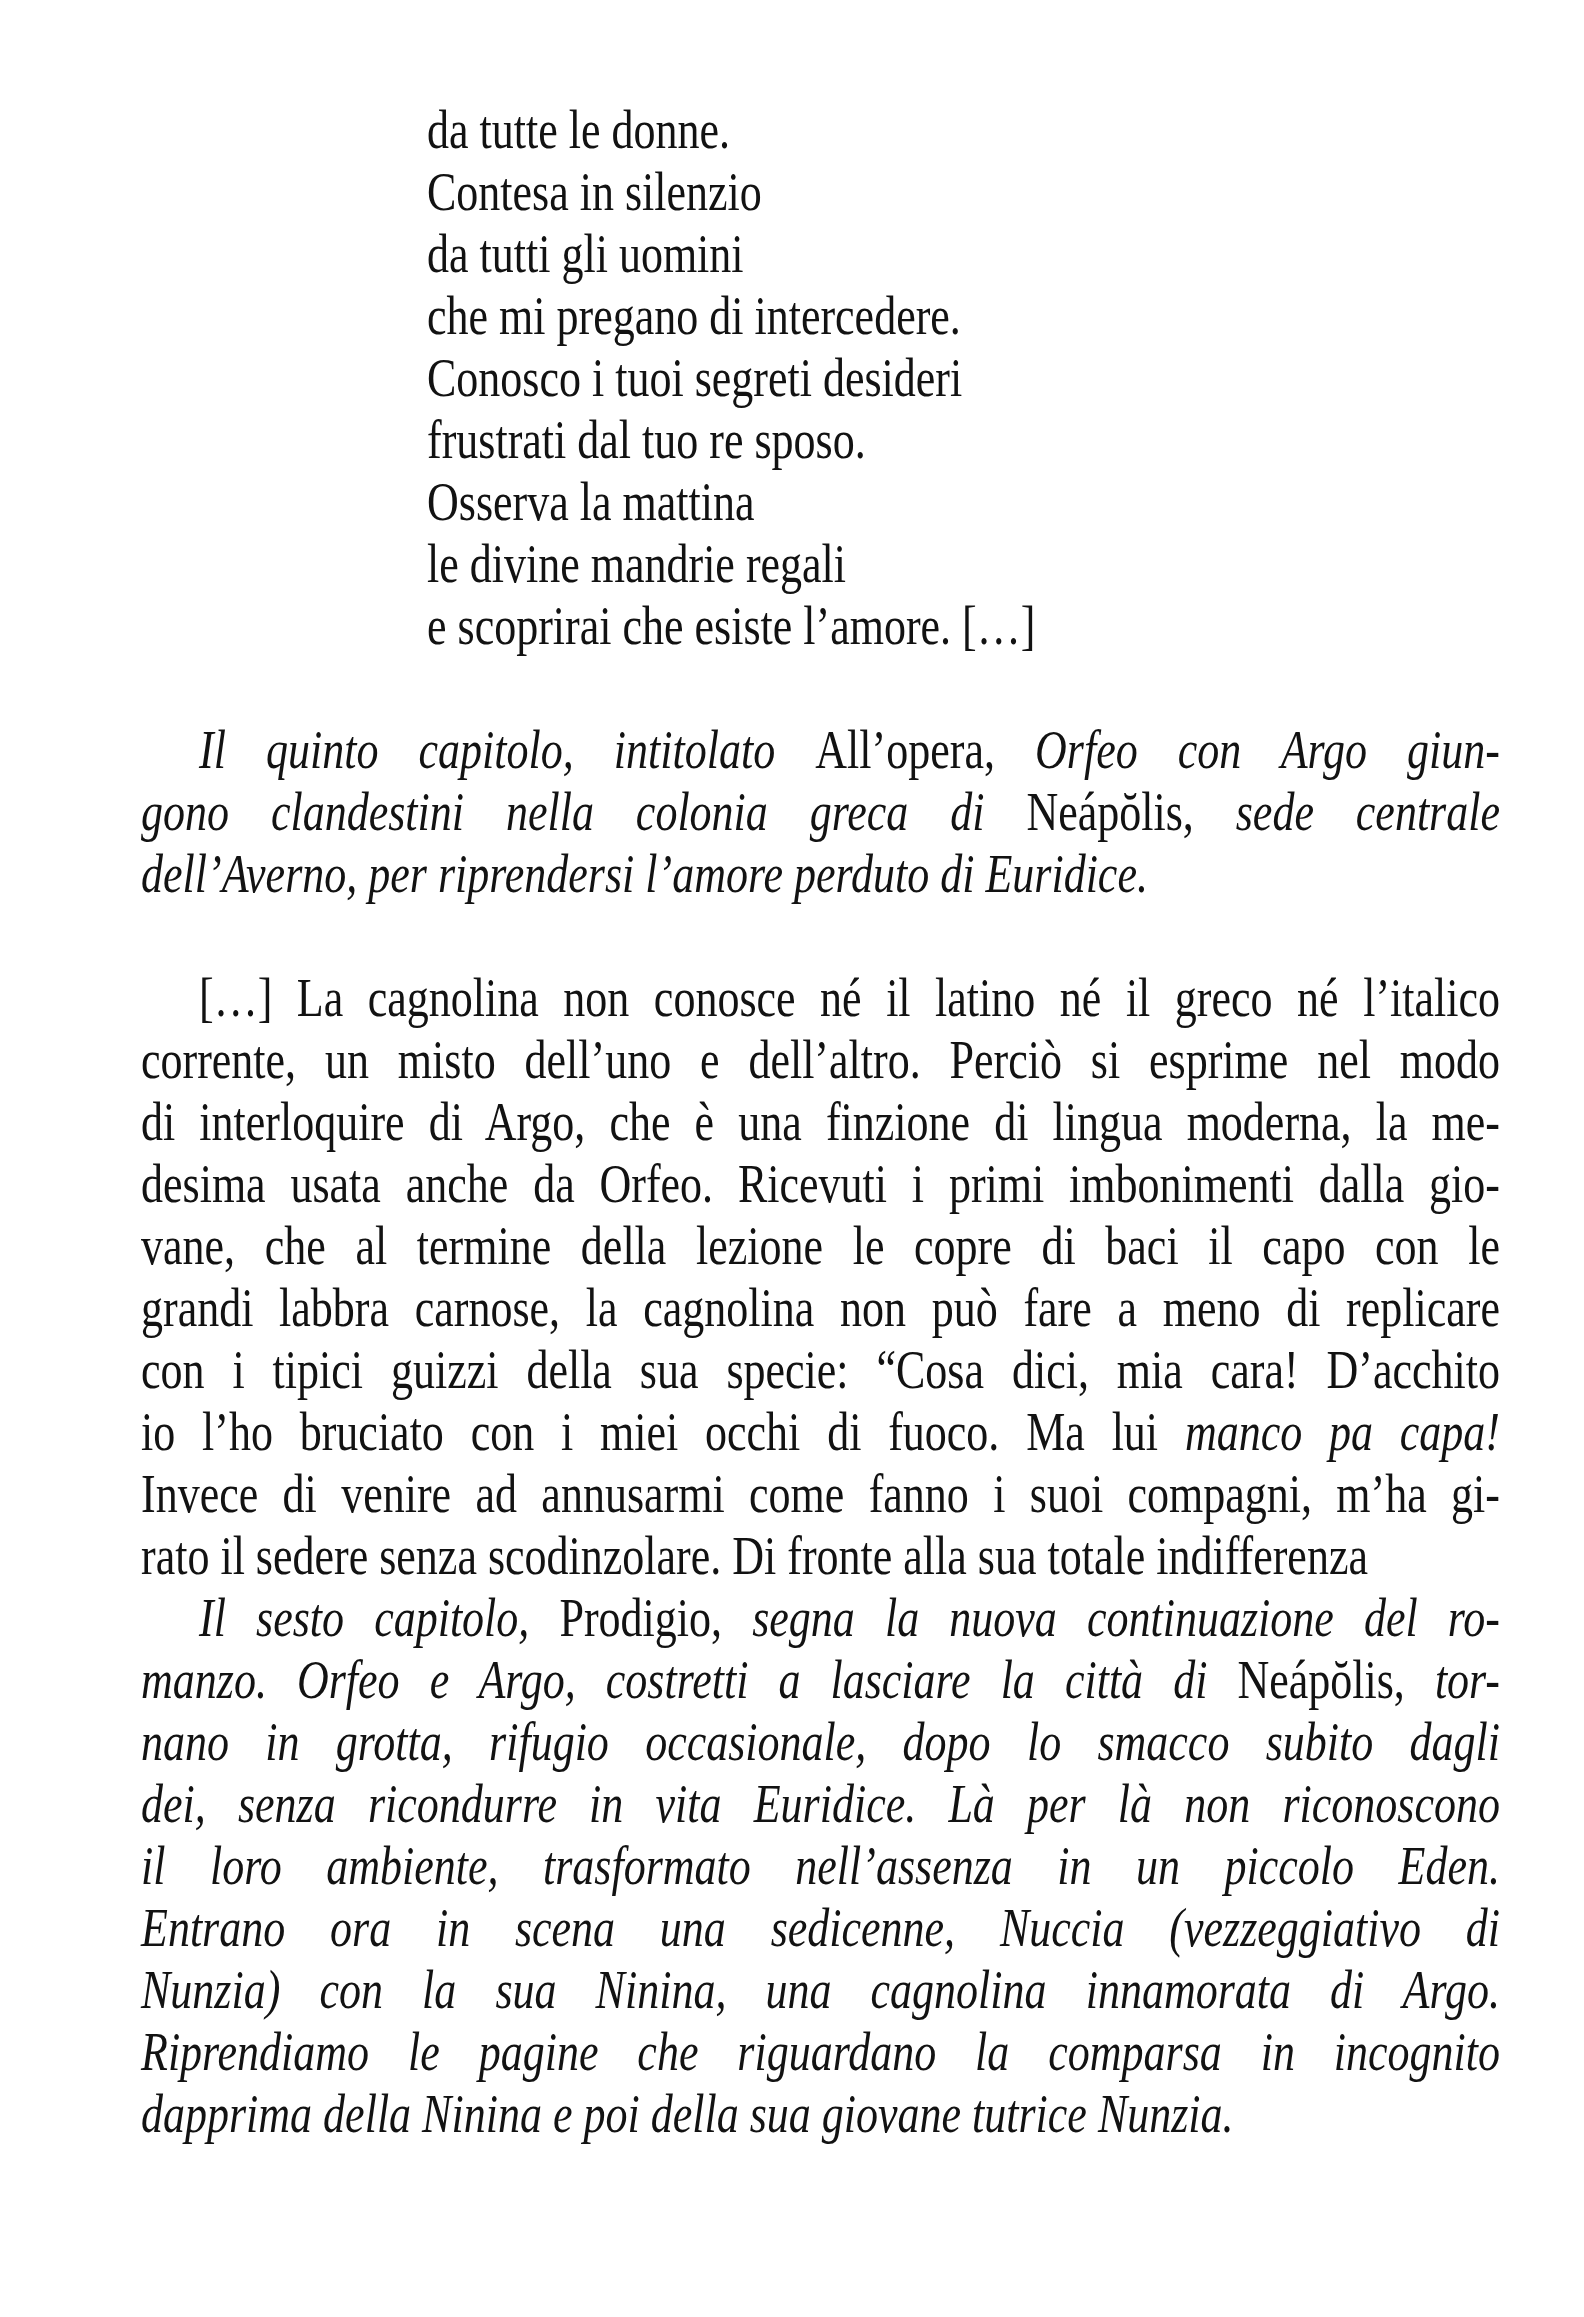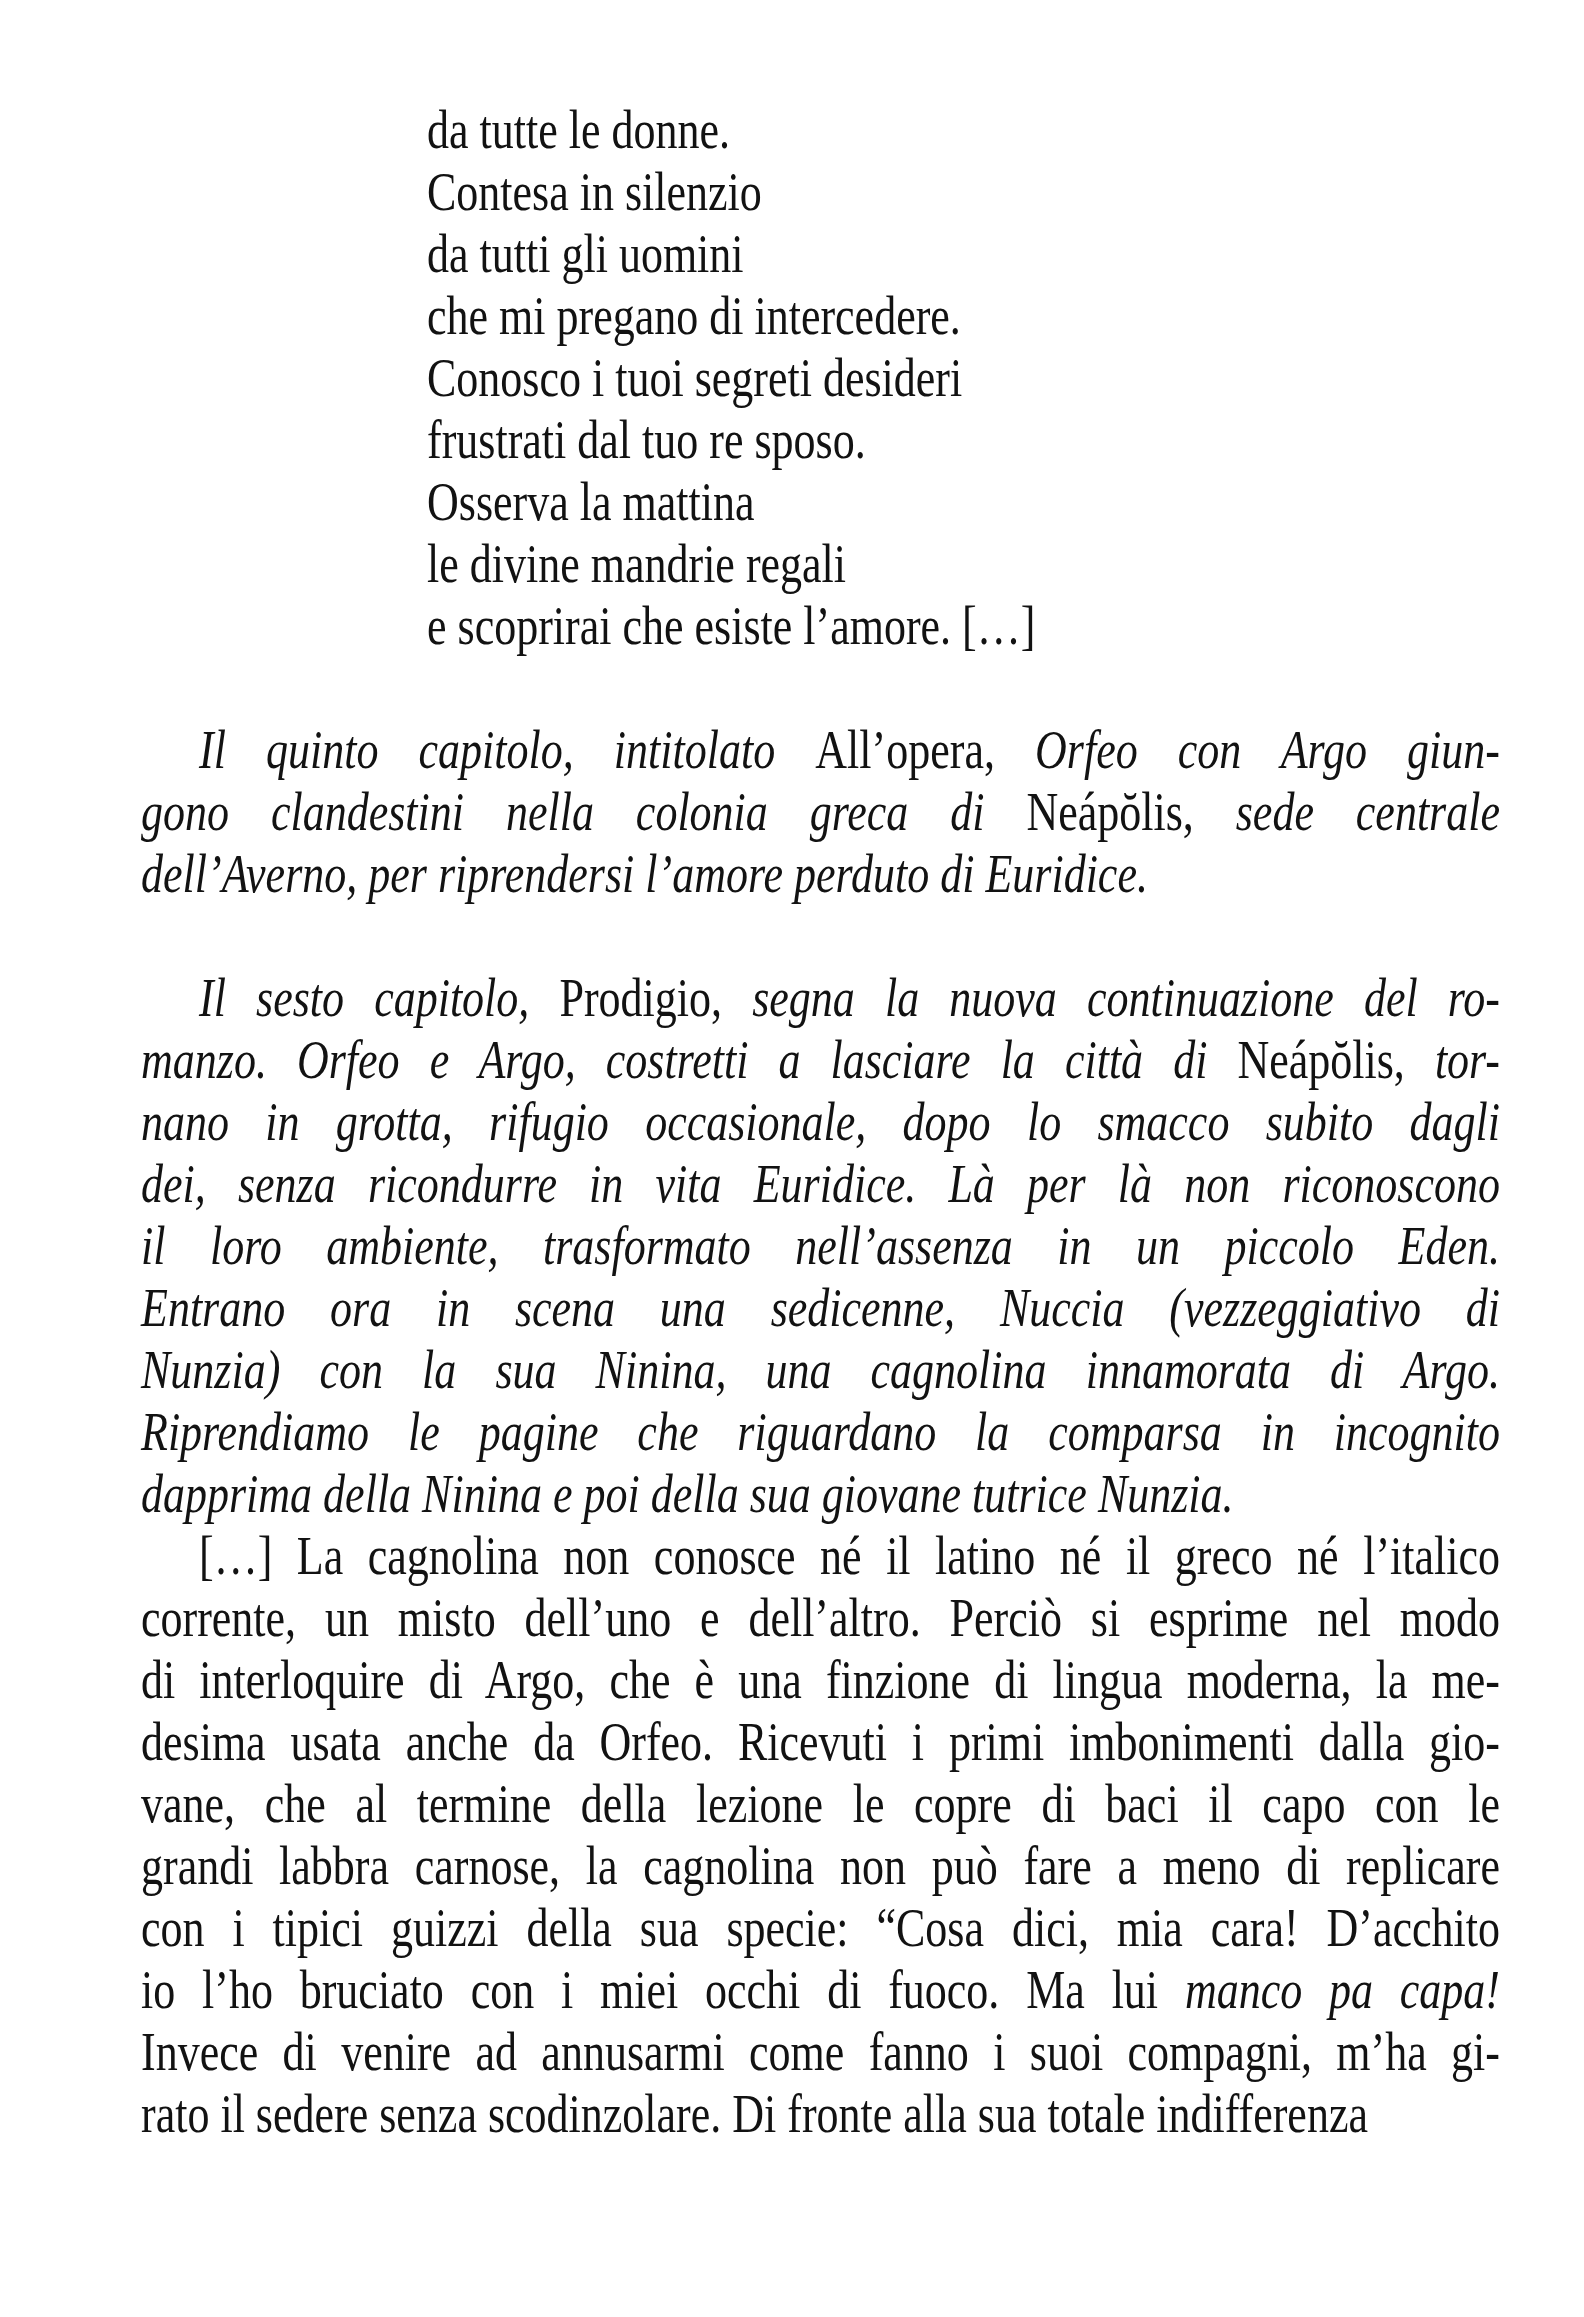--- a/index.html
+++ b/index.html
@@ -70,39 +70,39 @@
 
     <div>
         <div class="line just indent"><span class="it">Il quinto capitolo, intitolato </span><span class="rm">All’opera,</span><span class="it"> Orfeo con Argo giun-</span></div>
         <div class="line just"><span class="it">gono clandestini nella colonia greca di </span><span class="rm">Neápŏlis,</span><span class="it"> sede centrale</span></div>
         <div class="line last"><span class="it">dell’Averno, per riprendersi l’amore perduto di Euridice.</span></div>
       </div>
 
     <div class="blank"></div>
 
     <div>
-        <div class="line just indent"><span class="it">Il sesto capitolo, </span><span class="rm">Prodigio,</span><span class="it"> segna la nuova continuazione del ro-</span></div>
-        <div class="line just"><span class="it">manzo. Orfeo e Argo, costretti a lasciare la città di </span><span class="rm">Neápŏlis,</span><span class="it"> tor-</span></div>
-        <div class="line just"><span class="it">nano in grotta, rifugio occasionale, dopo lo smacco subito dagli</span></div>
-        <div class="line just"><span class="it">dei, senza ricondurre in vita Euridice. Là per là non riconoscono</span></div>
-        <div class="line just"><span class="it">il loro ambiente, trasformato nell’assenza in un piccolo Eden.</span></div>
-        <div class="line just"><span class="it">Entrano ora in scena una sedicenne, Nuccia (vezzeggiativo di</span></div>
-        <div class="line just"><span class="it">Nunzia) con la sua Ninina, una cagnolina innamorata di Argo.</span></div>
-        <div class="line just"><span class="it">Riprendiamo le pagine che riguardano la comparsa in incognito</span></div>
-        <div class="line last"><span class="it">dapprima della Ninina e poi della sua giovane tutrice Nunzia.</span></div>
-      </div>
-
-    <div>
         <div class="line just indent"><span class="rm">[…] La cagnolina non conosce né il latino né il greco né l’italico</span></div>
         <div class="line just"><span class="rm">corrente, un misto dell’uno e dell’altro. Perciò si esprime nel modo</span></div>
         <div class="line just"><span class="rm">di interloquire di Argo, che è una finzione di lingua moderna, la me-</span></div>
         <div class="line just"><span class="rm">desima usata anche da Orfeo. Ricevuti i primi imbonimenti dalla gio-</span></div>
         <div class="line just"><span class="rm">vane, che al termine della lezione le copre di baci il capo con le</span></div>
         <div class="line just"><span class="rm">grandi labbra carnose, la cagnolina non può fare a meno di replicare</span></div>
         <div class="line just"><span class="rm">con i tipici guizzi della sua specie: “Cosa dici, mia cara! D’acchito</span></div>
         <div class="line just"><span class="rm">io l’ho bruciato con i miei occhi di fuoco. Ma lui </span><span class="it">manco pa capa!</span></div>
         <div class="line just"><span class="rm">Invece di venire ad annusarmi come fanno i suoi compagni, m’ha gi-</span></div>
         <div class="line last"><span class="rm">rato il sedere senza scodinzolare. Di fronte alla sua totale indifferenza</span></div>
       </div>
 
+    <div>
+        <div class="line just indent"><span class="it">Il sesto capitolo, </span><span class="rm">Prodigio,</span><span class="it"> segna la nuova continuazione del ro-</span></div>
+        <div class="line just"><span class="it">manzo. Orfeo e Argo, costretti a lasciare la città di </span><span class="rm">Neápŏlis,</span><span class="it"> tor-</span></div>
+        <div class="line just"><span class="it">nano in grotta, rifugio occasionale, dopo lo smacco subito dagli</span></div>
+        <div class="line just"><span class="it">dei, senza ricondurre in vita Euridice. Là per là non riconoscono</span></div>
+        <div class="line just"><span class="it">il loro ambiente, trasformato nell’assenza in un piccolo Eden.</span></div>
+        <div class="line just"><span class="it">Entrano ora in scena una sedicenne, Nuccia (vezzeggiativo di</span></div>
+        <div class="line just"><span class="it">Nunzia) con la sua Ninina, una cagnolina innamorata di Argo.</span></div>
+        <div class="line just"><span class="it">Riprendiamo le pagine che riguardano la comparsa in incognito</span></div>
+        <div class="line last"><span class="it">dapprima della Ninina e poi della sua giovane tutrice Nunzia.</span></div>
+      </div>
+
   </div>
 </div>
 
 
 </body></html>

